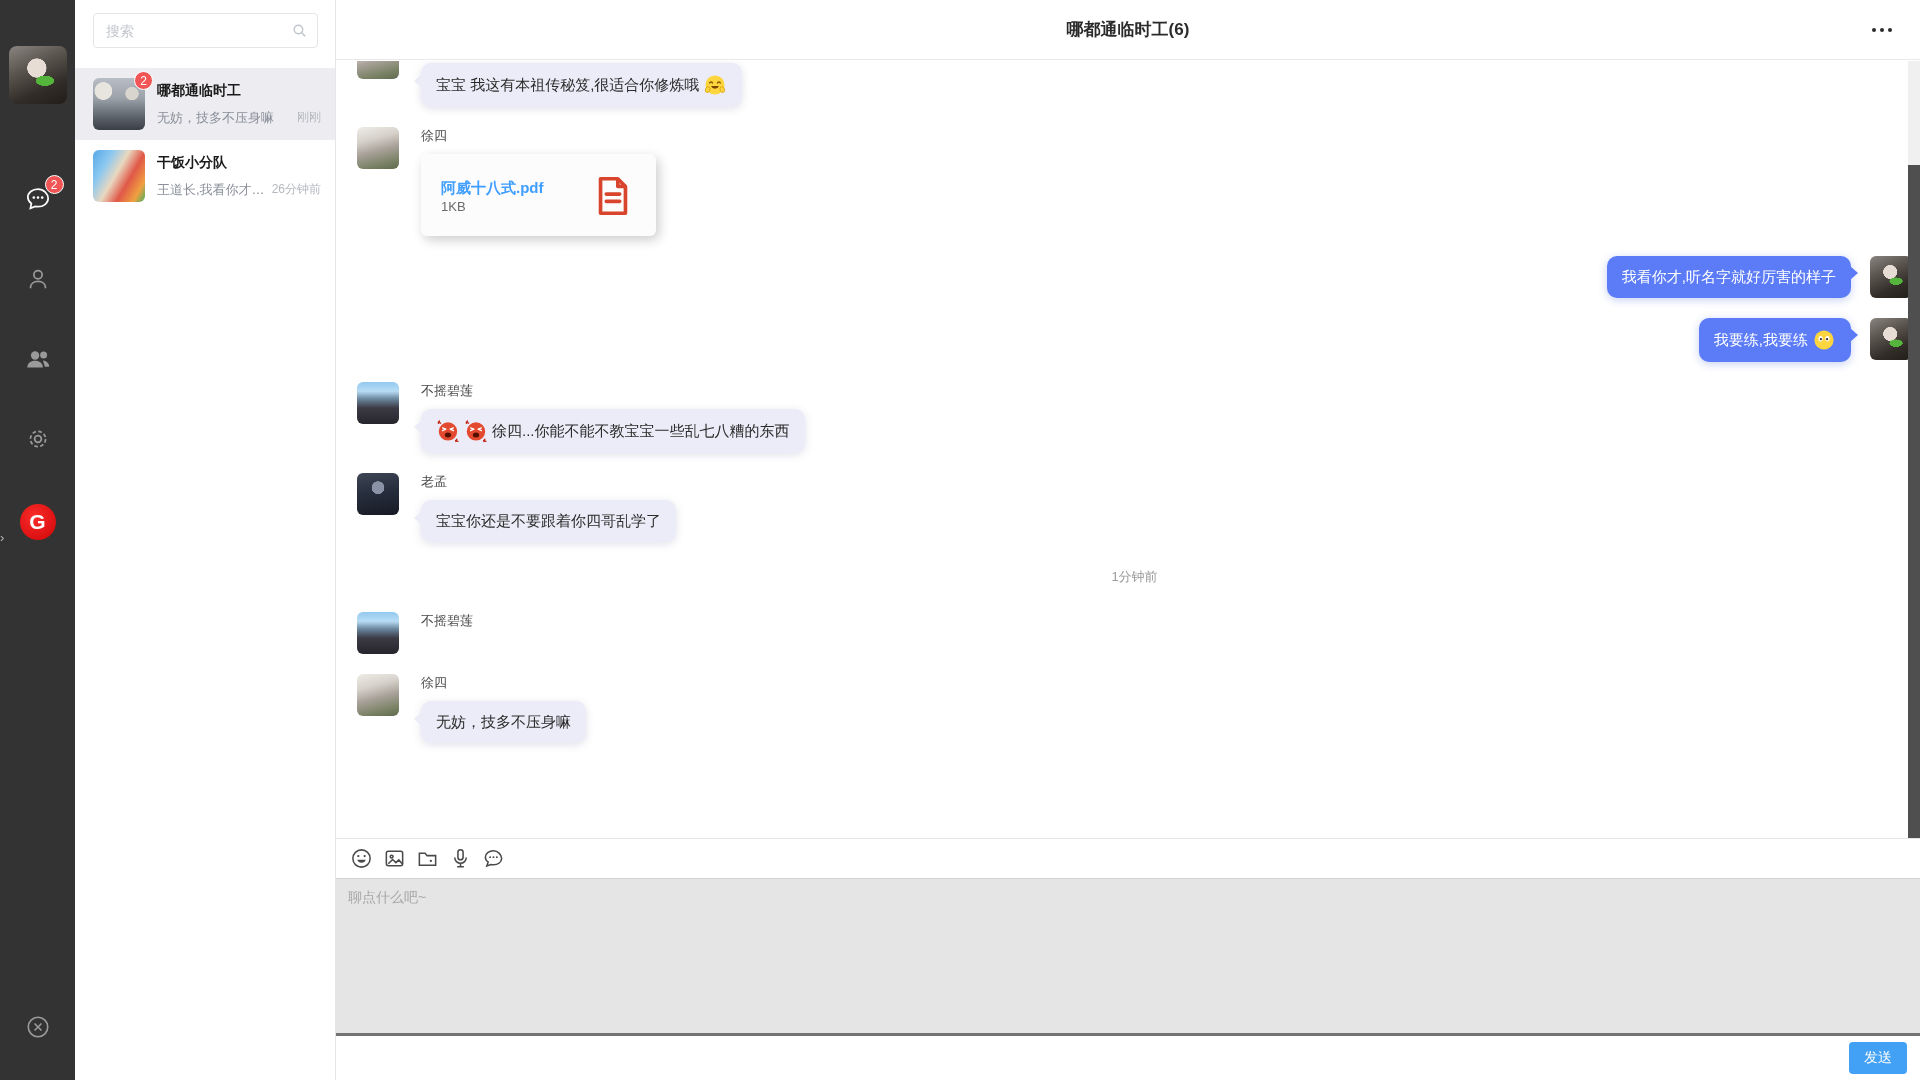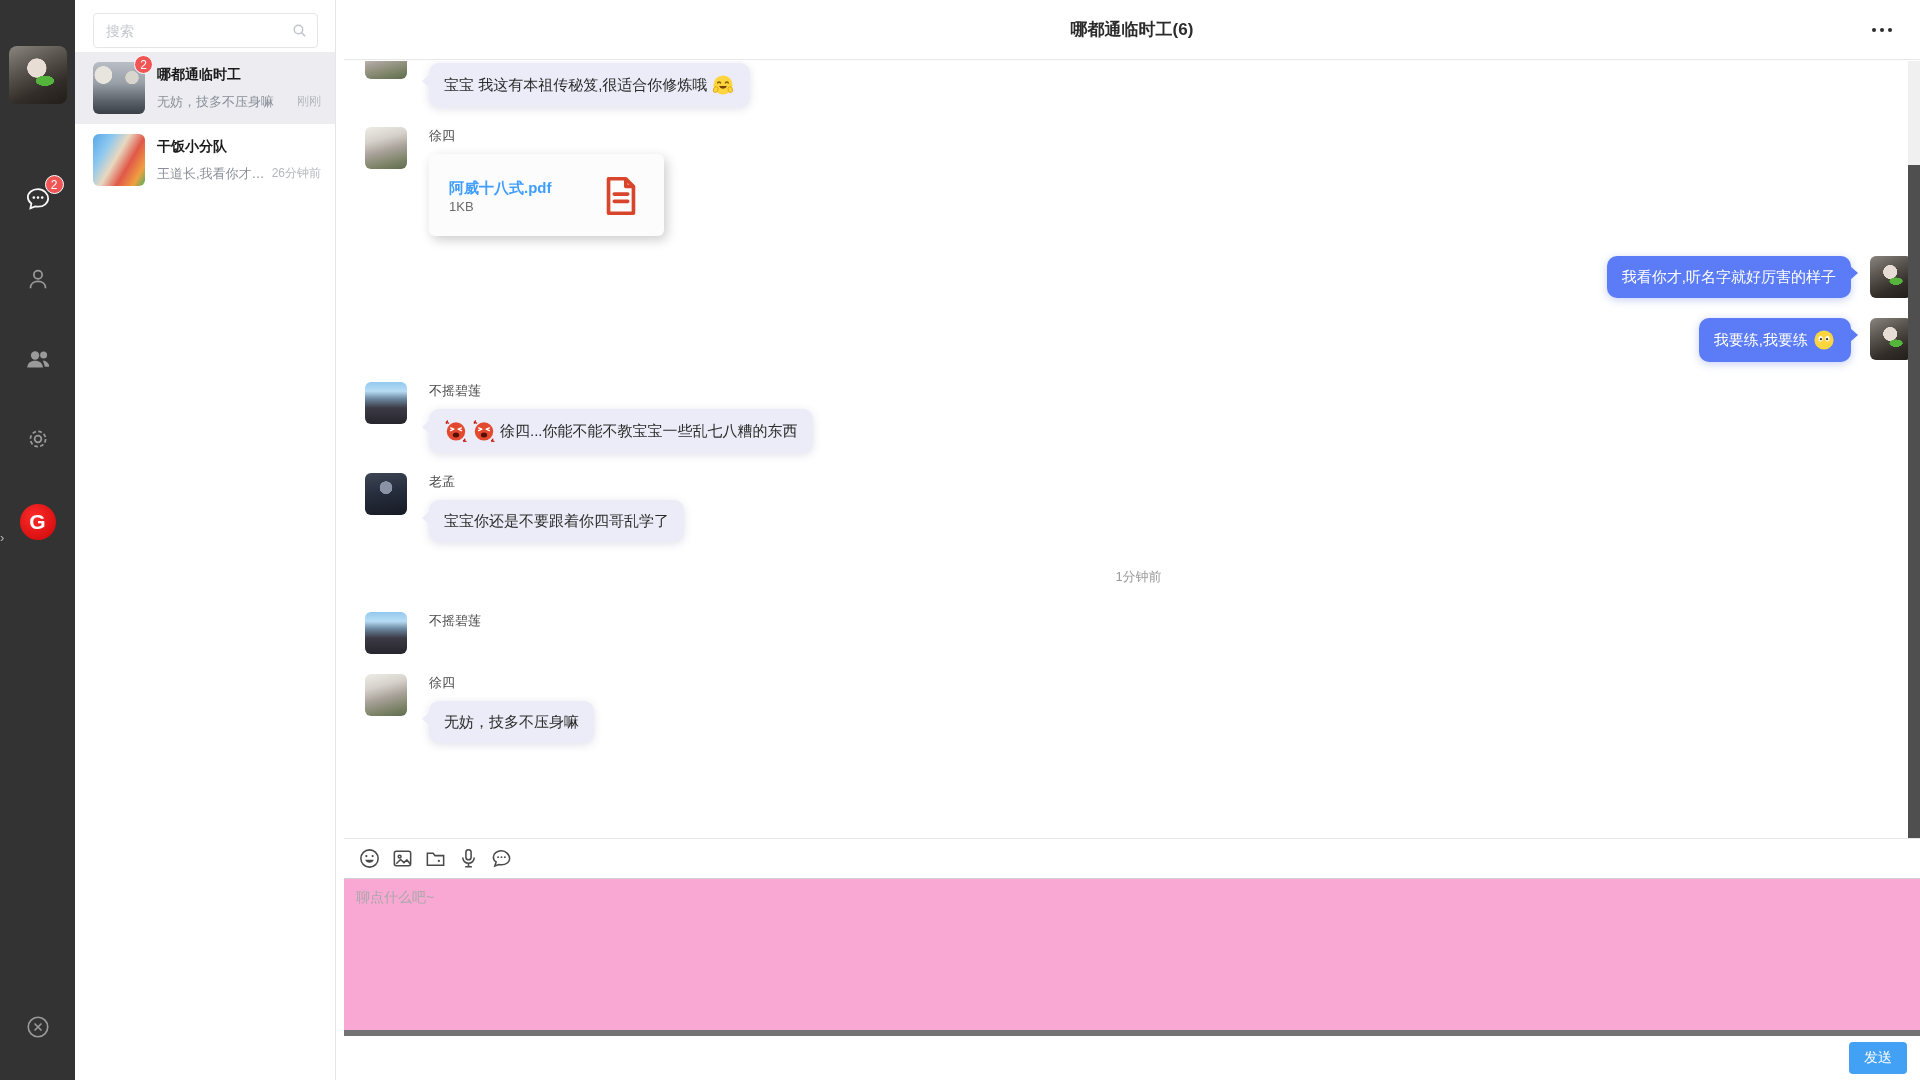--- a/index.html
+++ b/index.html
@@ -19,37 +19,37 @@
     padding:0 4px;border:1px solid #fff}
   .nav-badge{position:absolute;top:-9px;right:-11px}
   .brand-circle{width:36px;height:36px;border-radius:50%;background:radial-gradient(circle at 40% 35%,#fb2b2b,#d90f0f 75%);
     color:#fff;font-weight:bold;font-size:21px;display:flex;align-items:center;justify-content:center;cursor:pointer}
   .side-bottom{margin-top:auto;margin-bottom:38px;color:#9a9a9a;cursor:pointer;display:flex}
   .collapse-handle{position:absolute;left:0px;top:530px;color:#b9b9b9;font-size:13px;z-index:9;cursor:pointer}
 
   
   .listpanel{position:absolute;left:75px;top:0;width:261px;height:1080px;background:#fff;
     border-right:1px solid #e6e6e6}
-  .search-wrap{position:relative;padding:13px 17px 4px 18px}
+  .search-wrap{position:relative;padding:13px 17px 20px 18px}
   .search-input{width:100%;height:35px;border:1px solid #e3e5e9;border-radius:4px;background:#fff;
     padding:0 32px 0 12px;font-size:14px;color:#333;outline:none;font-family:inherit}
   .search-input::placeholder{color:#c2c6cc}
   .search-icon{position:absolute;right:27px;top:22px;color:#c0c4cc;display:flex}
   .chat-item{height:72px;display:flex;align-items:center;gap:12px;padding:0 14px 0 18px;cursor:pointer}
   .chat-item.selected{background:#ededf1}
   .item-avatar{width:52px;height:52px;border-radius:6px;position:relative;flex-shrink:0}
   .item-avatar .badge{position:absolute;top:-7px;right:-8px}
   .item-info{flex:1;min-width:0}
   .item-name{font-size:14px;font-weight:bold;color:#1a1a1a;white-space:nowrap;overflow:hidden}
   .item-preview-row{display:flex;justify-content:space-between;align-items:center;margin-top:9px}
   .item-preview{font-size:13px;color:#8a8f99;white-space:nowrap;overflow:hidden;text-overflow:ellipsis}
   .item-time{font-size:12px;color:#b4b8bf;margin-left:6px;flex-shrink:0}
 
   
-  .chat{position:absolute;left:344px;top:0;right:0;height:1080px;background:#fff}
+  .chat{position:absolute;left:336px;top:0;right:0;height:1080px;background:#fff}
   .chat-header{height:60px;border-bottom:1px solid #e8e8e8;display:flex;align-items:center;justify-content:center;position:relative}
   .chat-title{font-size:17px;font-weight:bold;color:#2b2b2b}
   .more-btn{position:absolute;right:24px;top:50%;transform:translateY(-50%);display:flex;gap:4px;cursor:pointer;padding:4px}
   .more-btn i{width:4px;height:4px;border-radius:50%;background:#2b2b2b;display:block}
 
   .messages{position:absolute;top:61px;left:0;right:0;height:777px;overflow:hidden;padding:0 8px 0 21px}
   .scroll-track{position:absolute;right:0;top:61px;width:12px;height:777px;background:#f0f0f0}
   .scroll-thumb{position:absolute;right:0;top:104px;width:12px;height:673px;background:#4f4f4f;cursor:pointer}
 
   .m-row{display:flex;align-items:flex-start;margin-bottom:20px}
@@ -79,22 +79,22 @@
   .file-meta{display:flex;flex-direction:column;min-width:0}
   .file-name{color:#409eff;font-size:15px;font-weight:bold;white-space:nowrap}
   .file-size{color:#6b6b6b;font-size:13px;margin-top:1px}
   .file-icon{color:#d9442c;display:flex;flex-shrink:0}
 
   
   .input-toolbar{position:absolute;top:838px;left:0;right:0;height:40px;display:flex;align-items:center;
     gap:9px;padding-left:13px;border-top:1px solid #e6e6e6;background:#fff}
   .tb-btn{width:24px;height:24px;border:none;background:none;color:#4a4a4a;cursor:pointer;
     display:flex;align-items:center;justify-content:center;padding:0}
-  .input-area{position:absolute;top:878px;left:0;right:0;height:158px;background:#f9a8d4;
-    border-top:1px solid #d2d2d2;border-bottom:6px solid #737373}
+  .input-area{position:absolute;top:878px;left:0;right:0;height:158px;background:#e5e5e5;
+    border-top:1px solid #d2d2d2;border-bottom:3px solid #737373}
   .input-area textarea{width:100%;height:100%;background:transparent;border:none;outline:none;resize:none;
     padding:10px 12px;font-size:14px;color:#333;font-family:inherit}
   .input-area textarea::placeholder{color:#a8a8a8}
   .input-footer{position:absolute;bottom:0;left:0;right:0;height:44px;background:#fff;
     display:flex;align-items:center;justify-content:flex-end;padding-right:13px}
   .send-btn{background:#42a0f5;color:#fff;border:none;border-radius:4px;font-size:14px;
     padding:7px 15px;cursor:pointer;font-family:inherit}
 
   
   .av-self{background:

